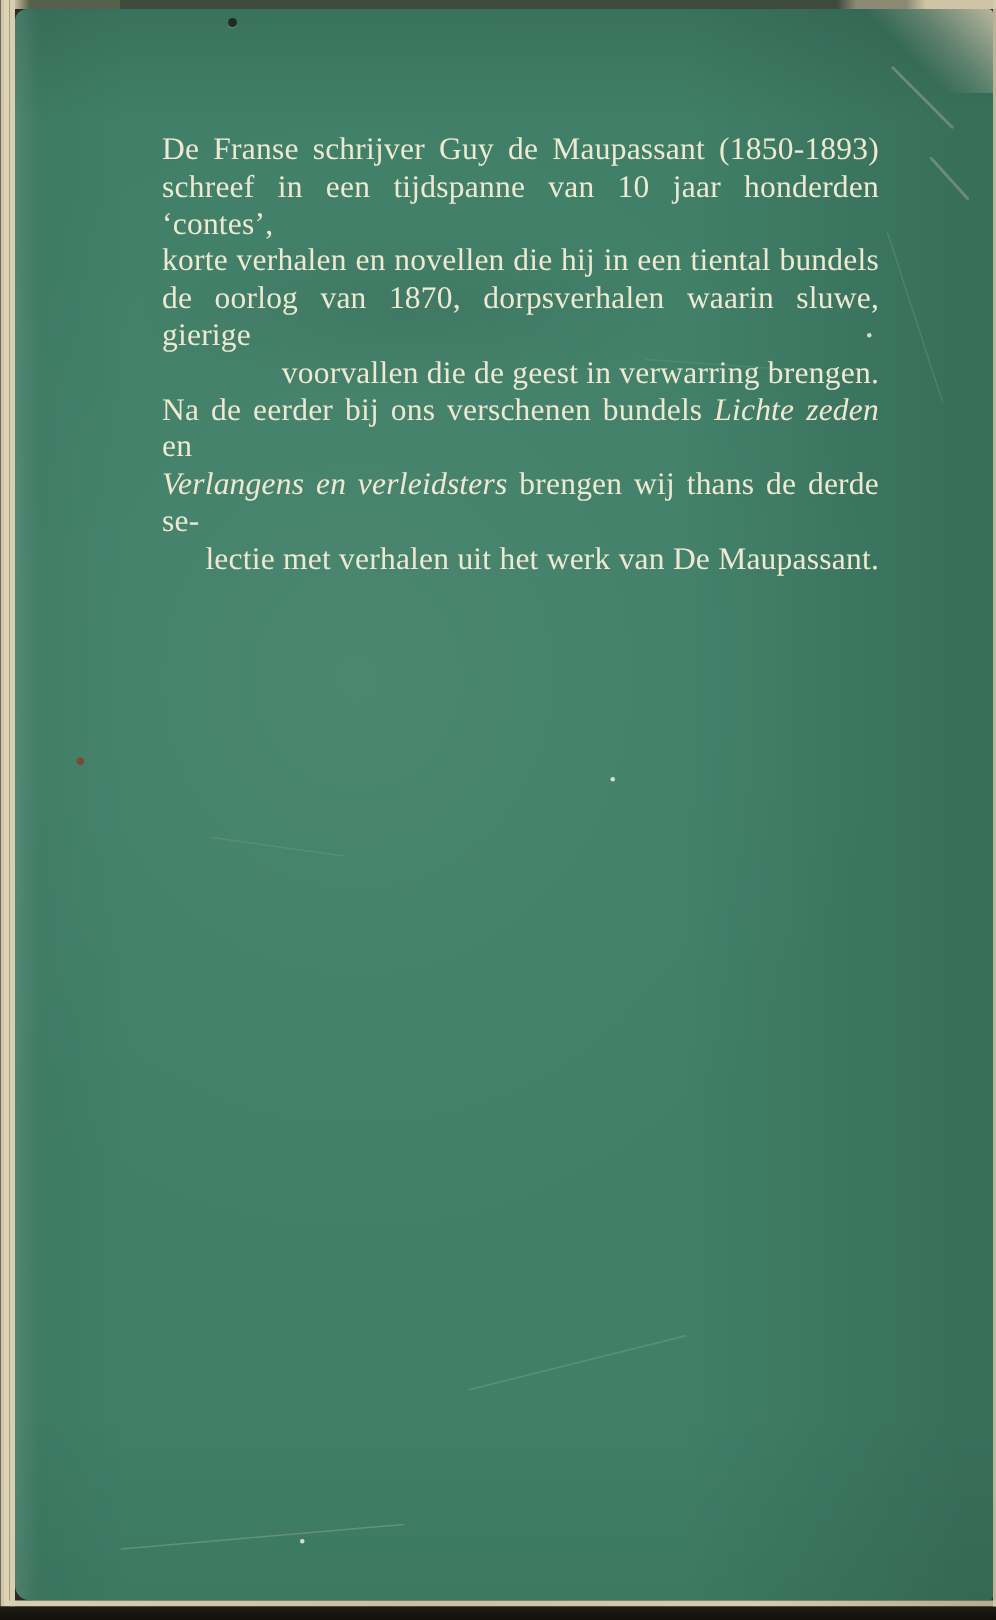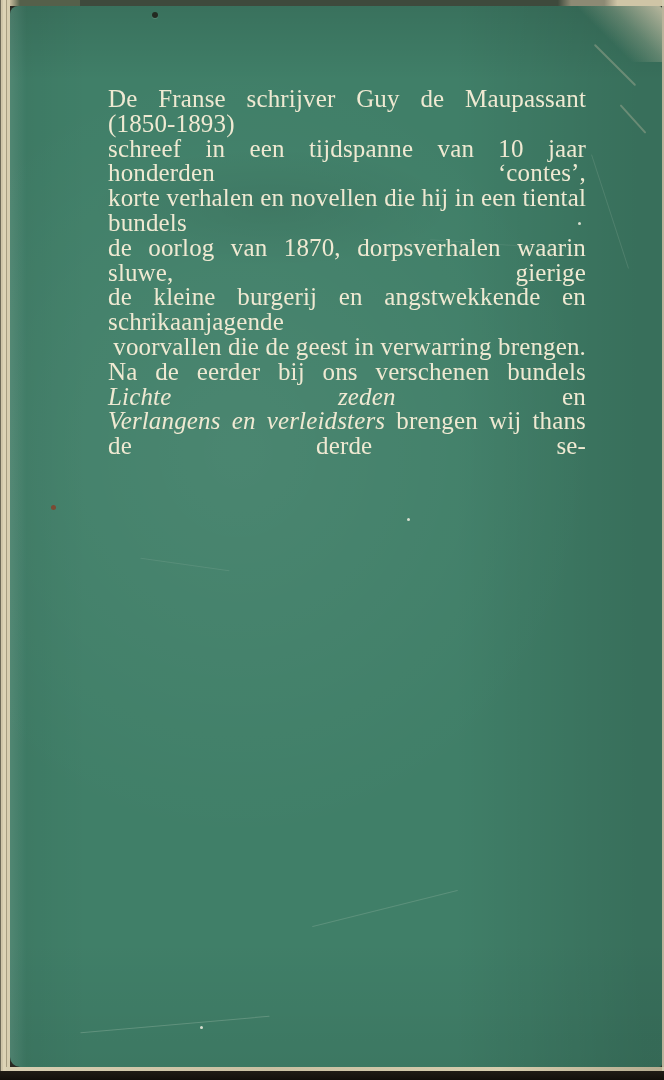--- a/index.html
+++ b/index.html
@@ -58,21 +58,21 @@
     background: linear-gradient(225deg,
       rgba(206,197,170,0.85), rgba(206,197,170,0.28) 38%, rgba(206,197,170,0) 62%);
   }
   .worn-streak {
     position: absolute; height: 2px; border-radius: 2px;
     background: rgba(200,192,165,0.35);
   }
   .blurb {
     position: absolute; left: 98px; top: 81px; width: 478px;
     color: #efe9d2;
-    font-size: 25px; line-height: 24.8px; letter-spacing: 0.15px;
+    font-size: 21px; line-height: 24.8px; letter-spacing: 0.15px;
   }
   .blurb .line { text-align: right; }
   .blurb .line.just { text-align: justify; text-align-last: justify; }
   .blurb .it { font-style: italic; margin-top: 21px; }
   
   .speck { position: absolute; border-radius: 50%; }
   .speck.hole   { width: 6px; height: 6px; background: #232a21; box-shadow: 0 1px 1px rgba(255,255,255,0.15); }
   .speck.rust   { width: 5px; height: 5px; background: #7b4a33; }
   .speck.white  { width: 3px; height: 3px; background: rgba(242,240,226,0.85); }
   .scratch { position: absolute; height: 1px; border-radius: 1px; background: rgba(235,238,226,0.2); }
@@ -100,24 +100,24 @@
     <div class="scratch" style="left:300px; top:902px;  width:150px; transform:rotate(-14deg); opacity:.8;"></div>
     <div class="scratch" style="left:540px; top:205px;  width:120px; transform:rotate(72deg); opacity:.6;"></div>
     <div class="scratch" style="left:130px; top:558px;  width:90px;  transform:rotate(8deg);  opacity:.5;"></div>
     <div class="scratch" style="left:420px; top:238px;  width:140px; transform:rotate(4deg);  opacity:.45;"></div>
 
     <div class="blurb" id="blurb">
         <div class="line just"><span>De Franse schrijver Guy de Maupassant (1850-1893)</span></div>
         <div class="line just"><span>schreef in een tijdspanne van 10 jaar honderden ‘contes’,</span></div>
         <div class="line just"><span>korte verhalen en novellen die hij in een tiental bundels</span></div>
         <div class="line just"><span>de oorlog van 1870, dorpsverhalen waarin sluwe, gierige</span></div>
-        <div class="line just"><span>de kleine burgerij en angstwekkende en schrikaanjagende</span></div>
         <div class="line"><span>voorvallen die de geest in verwarring brengen.</span></div>
         <div class="line just"><span>Na de eerder bij ons verschenen bundels </span><span class="it">Lichte zeden</span><span> en</span></div>
         <div class="line just"><span class="it">Verlangens en verleidsters</span><span> brengen wij thans de derde se-</span></div>
+        <div class="line"><span>lectie met verhalen uit het werk van De Maupassant.</span></div>
       </div>
   </div>
 
   <div class="bottom-highlight"></div>
   <div class="bottom-strip"></div>
   <div class="right-edge"></div>
 
 </div>
 
 </body></html>

